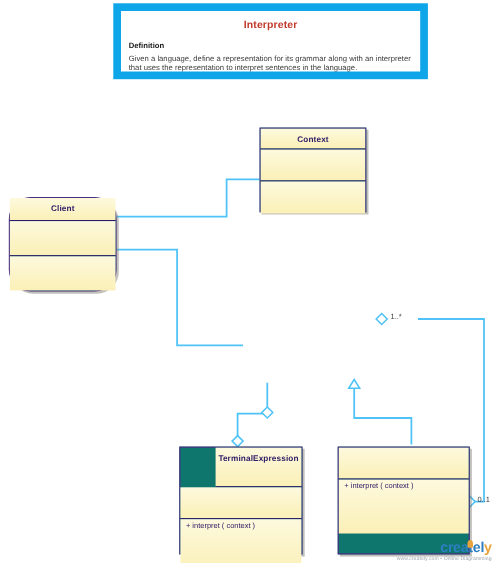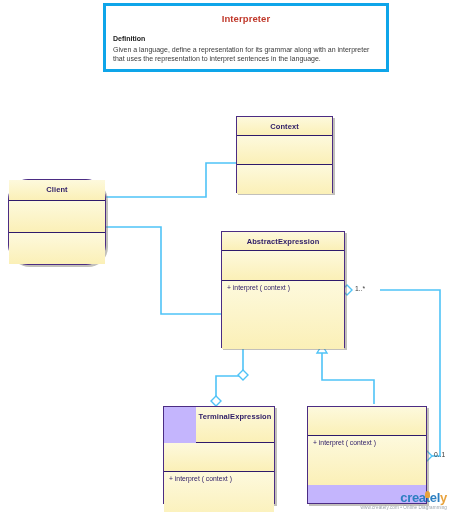--- a/index.html
+++ b/index.html
@@ -22,21 +22,21 @@
     background: #ffffff;
   }
   
   .def-card {
     position: absolute;
     left: 103px;
     top: 3px;
     width: 286px;
     height: 69px;
     background: #ffffff;
-    border: 3px solid #0ea5e9;
+    border: 7px solid #0ea5e9;
     box-sizing: border-box;
   }
   .def-title {
     text-align: center;
     color: #c0392b;
     font-size: 9.5px;
     font-weight: bold;
     margin-top: 7px;
     letter-spacing: .1px;
   }
@@ -52,21 +52,21 @@
     font-size: 7px;
     display: block;
     margin-bottom: 1px;
   }
 
   
   .uml {
     position: absolute;
     box-sizing: border-box;
     border: 1px solid #4b2c83;
-    background: #c4b5fd;
+    background: #0f766e;
     box-shadow: 2px 2px 0 rgba(120,115,105,.45);
   }
   .uml .sec {
     box-sizing: border-box;
     border-bottom: 1px solid #2e1a6b;
     background: linear-gradient(180deg,#fdf9dd 0%, #fbf0b7 100%);
     position: relative;
   }
   .uml .sec:last-child { border-bottom: none; }
   .uml .cname {
@@ -190,31 +190,20 @@
       <div class="cname">Client</div>
     </div>
     <div class="sec" style="height:32px;">
       <div class="member"></div>
     </div>
     <div class="sec" style="height:31px;">
       <div class="member"></div>
     </div>
   </div>
 
-  <div class="uml" style="left:221px; top:231px; width:124px; height:117px;">
-    <div class="sec" style="height:19px;">
-      <div class="cname">AbstractExpression</div>
-    </div>
-    <div class="sec" style="height:30px;">
-      <div class="member"></div>
-    </div>
-    <div class="sec" style="height:68px;">
-      <div class="member">+ interpret ( context )</div>
-    </div>
-  </div>
 
   <div class="uml" style="left:163px; top:406px; width:112px; height:98px;">
     <div class="sec" style="height:36px;margin-left:32px;">
       <div class="cname">TerminalExpression</div>
     </div>
     <div class="sec" style="height:29px;">
       <div class="member"></div>
     </div>
     <div class="sec" style="height:49px;">
       <div class="member">+ interpret ( context )</div>

